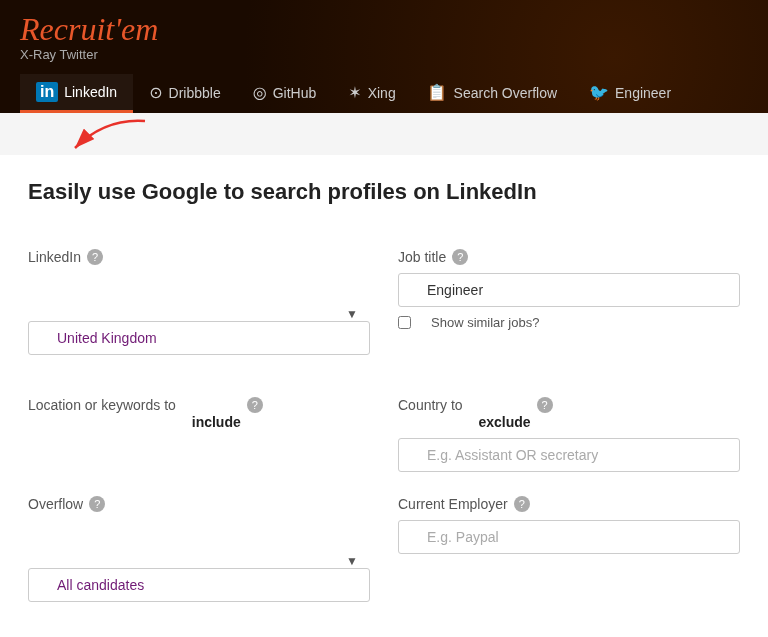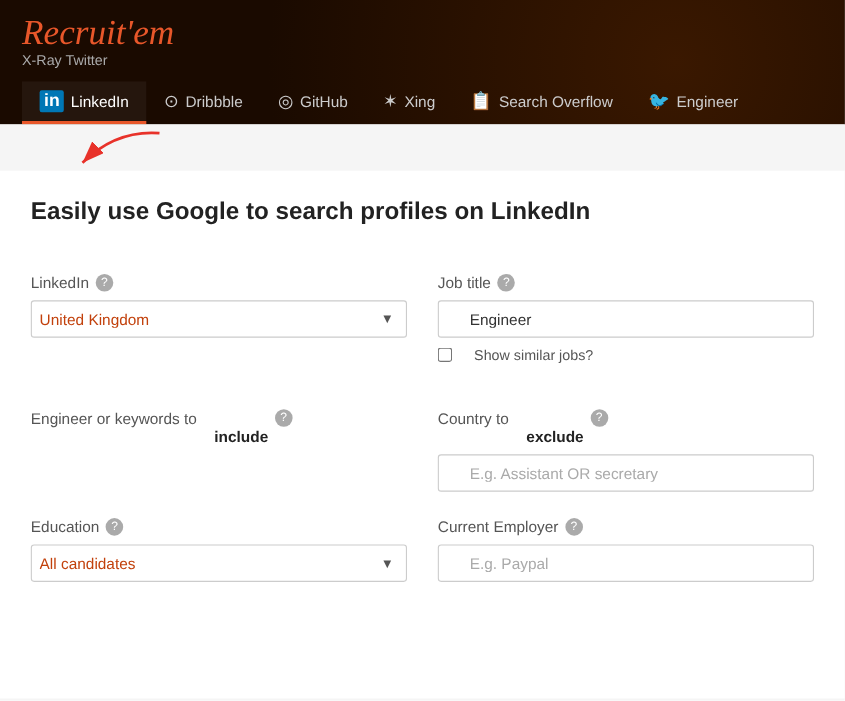--- a/index.html
+++ b/index.html
@@ -118,29 +118,30 @@
     }
     .form-control::placeholder {
       color: #aaa;
     }
 
     .select-wrapper {
       position: relative;
     }
     .select-wrapper select {
       width: 100%;
-      padding: 8px 36px 8px 7px;
+      padding: 8px 36px 8px 28px;
       border: 1px solid #ccc;
       border-radius: 3px;
       font-size: 14px;
-      color: #c2410c;
+      color: #701a75;
       background: #fff;
       appearance: none;
       cursor: pointer;
       outline: none;
+      margin-top: 48px;
     }
     .select-arrow {
       position: absolute;
       right: 12px;
       top: 50%;
       transform: translateY(-50%);
       pointer-events: none;
       color: #555;
       font-size: 12px;
     }
@@ -246,38 +247,38 @@
       <div class="checkbox-row">
         <input type="checkbox" id="similarJobs" style="">
         <label for="similarJobs">Show similar jobs?</label>
       </div>
     </div>
   </div>
 
   <div class="form-row">
     <div class="form-group">
       <div class="form-label">
-        <span>Engineer or keywords to</span>&nbsp;<strong>include</strong>
+        <span>Location or keywords to</span>&nbsp;<strong>include</strong>
         <span class="help-icon">?</span>
       </div>
     </div>
 
     <div class="form-group">
       <div class="form-label">
         <span>Country to</span>&nbsp;<strong>exclude</strong>
         <span class="help-icon">?</span>
       </div>
       <input type="text" class="form-control" placeholder="E.g. Assistant OR secretary" style="">
     </div>
   </div>
 
   <div class="form-row">
     <div class="form-group">
       <div class="form-label">
-        <span>Education</span>
+        <span>Overflow</span>
         <span class="help-icon">?</span>
       </div>
       <div class="select-wrapper">
         <select class="form-control">
           <option>All candidates</option>
           <option>High School</option>
           <option>Bachelor's Degree</option>
           <option>Master's Degree</option>
           <option>PhD</option>
         </select>

